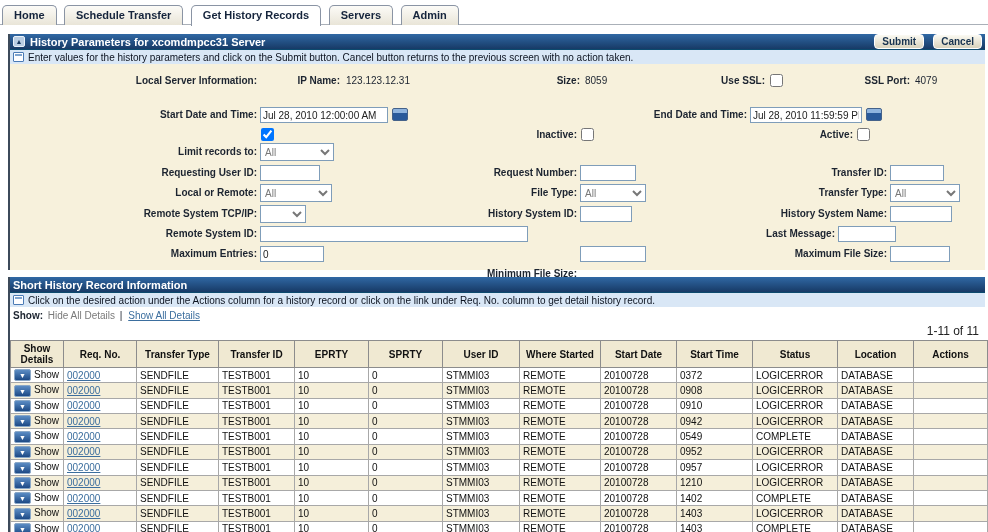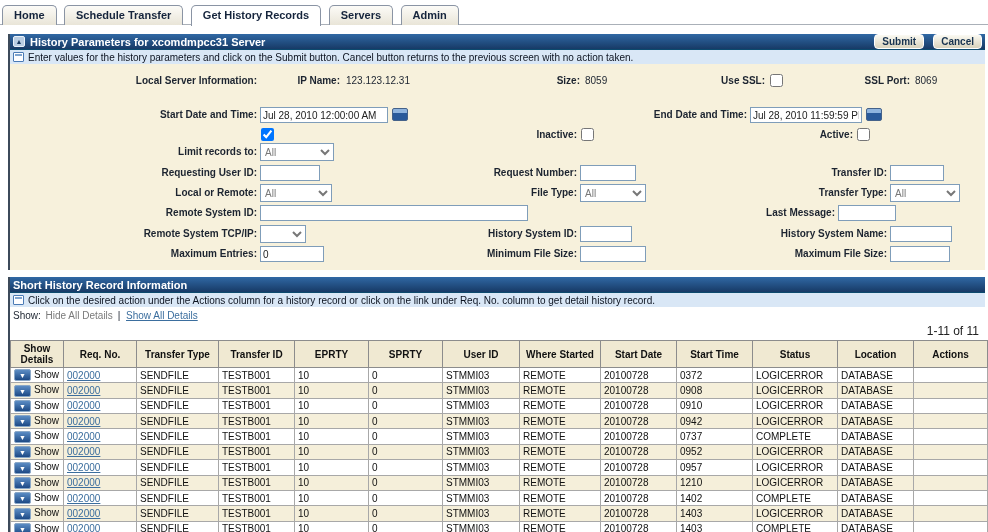--- a/index.html
+++ b/index.html
@@ -55,21 +55,21 @@
   .sel { position:absolute; top:0; height:18px; font-size:10px; font-family:"Liberation Sans",sans-serif;
          color:#777; background:#fff; border:1px solid #7f9db9; }
   .chk { position:absolute; top:2px; width:13px; height:13px; }
   .cal {
     position:absolute; top:2px; width:16px; height:13px; border:1px solid #44628a; border-radius:2px;
     background: linear-gradient(#8fb4de 0 4px, #2a5a9a 4px); cursor:pointer;
   }
 
   
   .showbar { background:#fff; font-size:10px; padding:3px 2px 2px 3px; color:#1c2430; }
-  .showbar .bold { font-weight:normal; }
+  .showbar .bold { font-weight:bold; }
   .dim-link { color:#7a7a7a; text-decoration:none; margin:0 2px; }
   .link { color:#3b6e9e; text-decoration:underline; cursor:pointer; }
   .pagerow { background:#fff; font-size:12px; text-align:right; padding:1px 6px 2px; color:#222; }
 
   table.grid { width:977px; border-collapse:collapse; table-layout:fixed; font-size:10px; }
   table.grid th {
     background:#f0e9d2; border:1px solid #8c8c8c; font-weight:bold; color:#111;
     text-align:center; padding:2px 2px; vertical-align:middle; height:26px;
   }
   table.grid td {
@@ -117,21 +117,21 @@
 
     <div class="frow" style="height:22px;">
       <span class="lbl" style="left:0;width:247px;">Local Server Information:</span>
       <span class="lbl" style="left:210px;width:120px;">IP Name:</span>
       <span class="val" style="left:336px;">123.123.12.31</span>
       <span class="lbl" style="left:470px;width:100px;">Size:</span>
       <span class="val" style="left:575px;">8059</span>
       <span class="lbl" style="left:640px;width:115px;">Use SSL:</span>
       <input class="chk" type="checkbox" style="left: 760px;">
       <span class="lbl" style="left:790px;width:110px;">SSL Port:</span>
-      <span class="val" style="left:905px;">8069</span>
+      <span class="val" style="left:905px;">4079</span>
     </div>
 
     <div style="height:12px;"></div>
 
     <div class="frow" style="height:20px;">
       <span class="lbl" style="left:0;width:247px;">Start Date and Time:</span>
       <input class="inp" style="left: 250px; width: 128px;" value="Jul 28, 2010 12:00:00 AM">
       <span class="cal" style="left:382px;"></span>
       <span class="lbl" style="left:490px;width:247px;">End Date and Time:</span>
       <input class="inp" style="left: 740px; width: 112px;" value="Jul 28, 2010 11:59:59 PM">
@@ -170,40 +170,40 @@
       <span class="lbl" style="left:320px;width:247px;top:4px;">File Type:</span>
       <select class="sel" style="left:570px;width:66px;top:1px;">
         <option>All</option>
       </select>
       <span class="lbl" style="left:630px;width:247px;top:4px;">Transfer Type:</span>
       <select class="sel" style="left:880px;width:70px;top:1px;">
         <option>All</option>
       </select>
     </div>
 
-    <div class="frow" style="height:20px;">
-      <span class="lbl" style="left:0;width:247px;">Remote System ID:</span>
-      <input class="inp" style="left: 250px; width: 268px;">
-      <span class="lbl" style="left:578px;width:247px;">Last Message:</span>
-      <input class="inp" style="left: 828px; width: 58px;">
-    </div>
-
     <div class="frow" style="height:21px;">
       <span class="lbl" style="left:0;width:247px;top:4px;">Remote System TCP/IP:</span>
       <select class="sel" style="left:250px;width:46px;top:1px;"><option></option></select>
       <span class="lbl" style="left:320px;width:247px;top:4px;">History System ID:</span>
       <input class="inp" style="left: 570px; width: 52px; top: 2px;">
       <span class="lbl" style="left:630px;width:247px;top:4px;">History System Name:</span>
       <input class="inp" style="left: 880px; width: 62px; top: 2px;">
     </div>
 
+    <div class="frow" style="height:20px;">
+      <span class="lbl" style="left:0;width:247px;">Remote System ID:</span>
+      <input class="inp" style="left: 250px; width: 268px;">
+      <span class="lbl" style="left:578px;width:247px;">Last Message:</span>
+      <input class="inp" style="left: 828px; width: 58px;">
+    </div>
+
     <div class="frow" style="height:19px;">
       <span class="lbl" style="left:0;width:247px;">Maximum Entries:</span>
       <input class="inp" style="left: 250px; width: 64px;" value="0">
-      <span class="lbl" style="left:320px;width:247px;">Minimum File Size:</span>
+      <span class="lbl" style="left:320px;width:247px;margin-top:20px;">Minimum File Size:</span>
       <input class="inp" style="left: 570px; width: 66px;">
       <span class="lbl" style="left:630px;width:247px;">Maximum File Size:</span>
       <input class="inp" style="left: 880px; width: 60px;">
     </div>
 
   </div>
 </div>
 
 <div class="gap"></div>
 
@@ -320,21 +320,21 @@
         <tr class="norm">
           <td><span class="show-btn">▼</span><span>Show</span></td>
           <td><a class="reqno">002000</a></td>
           <td>SENDFILE</td>
           <td>TESTB001</td>
           <td>10</td>
           <td>0</td>
           <td>STMMI03</td>
           <td>REMOTE</td>
           <td>20100728</td>
-          <td>0737</td>
+          <td>0549</td>
           <td>COMPLETE</td>
           <td>DATABASE</td>
           <td></td>
         </tr>
         <tr class="alt">
           <td><span class="show-btn">▼</span><span>Show</span></td>
           <td><a class="reqno">002000</a></td>
           <td>SENDFILE</td>
           <td>TESTB001</td>
           <td>10</td>

